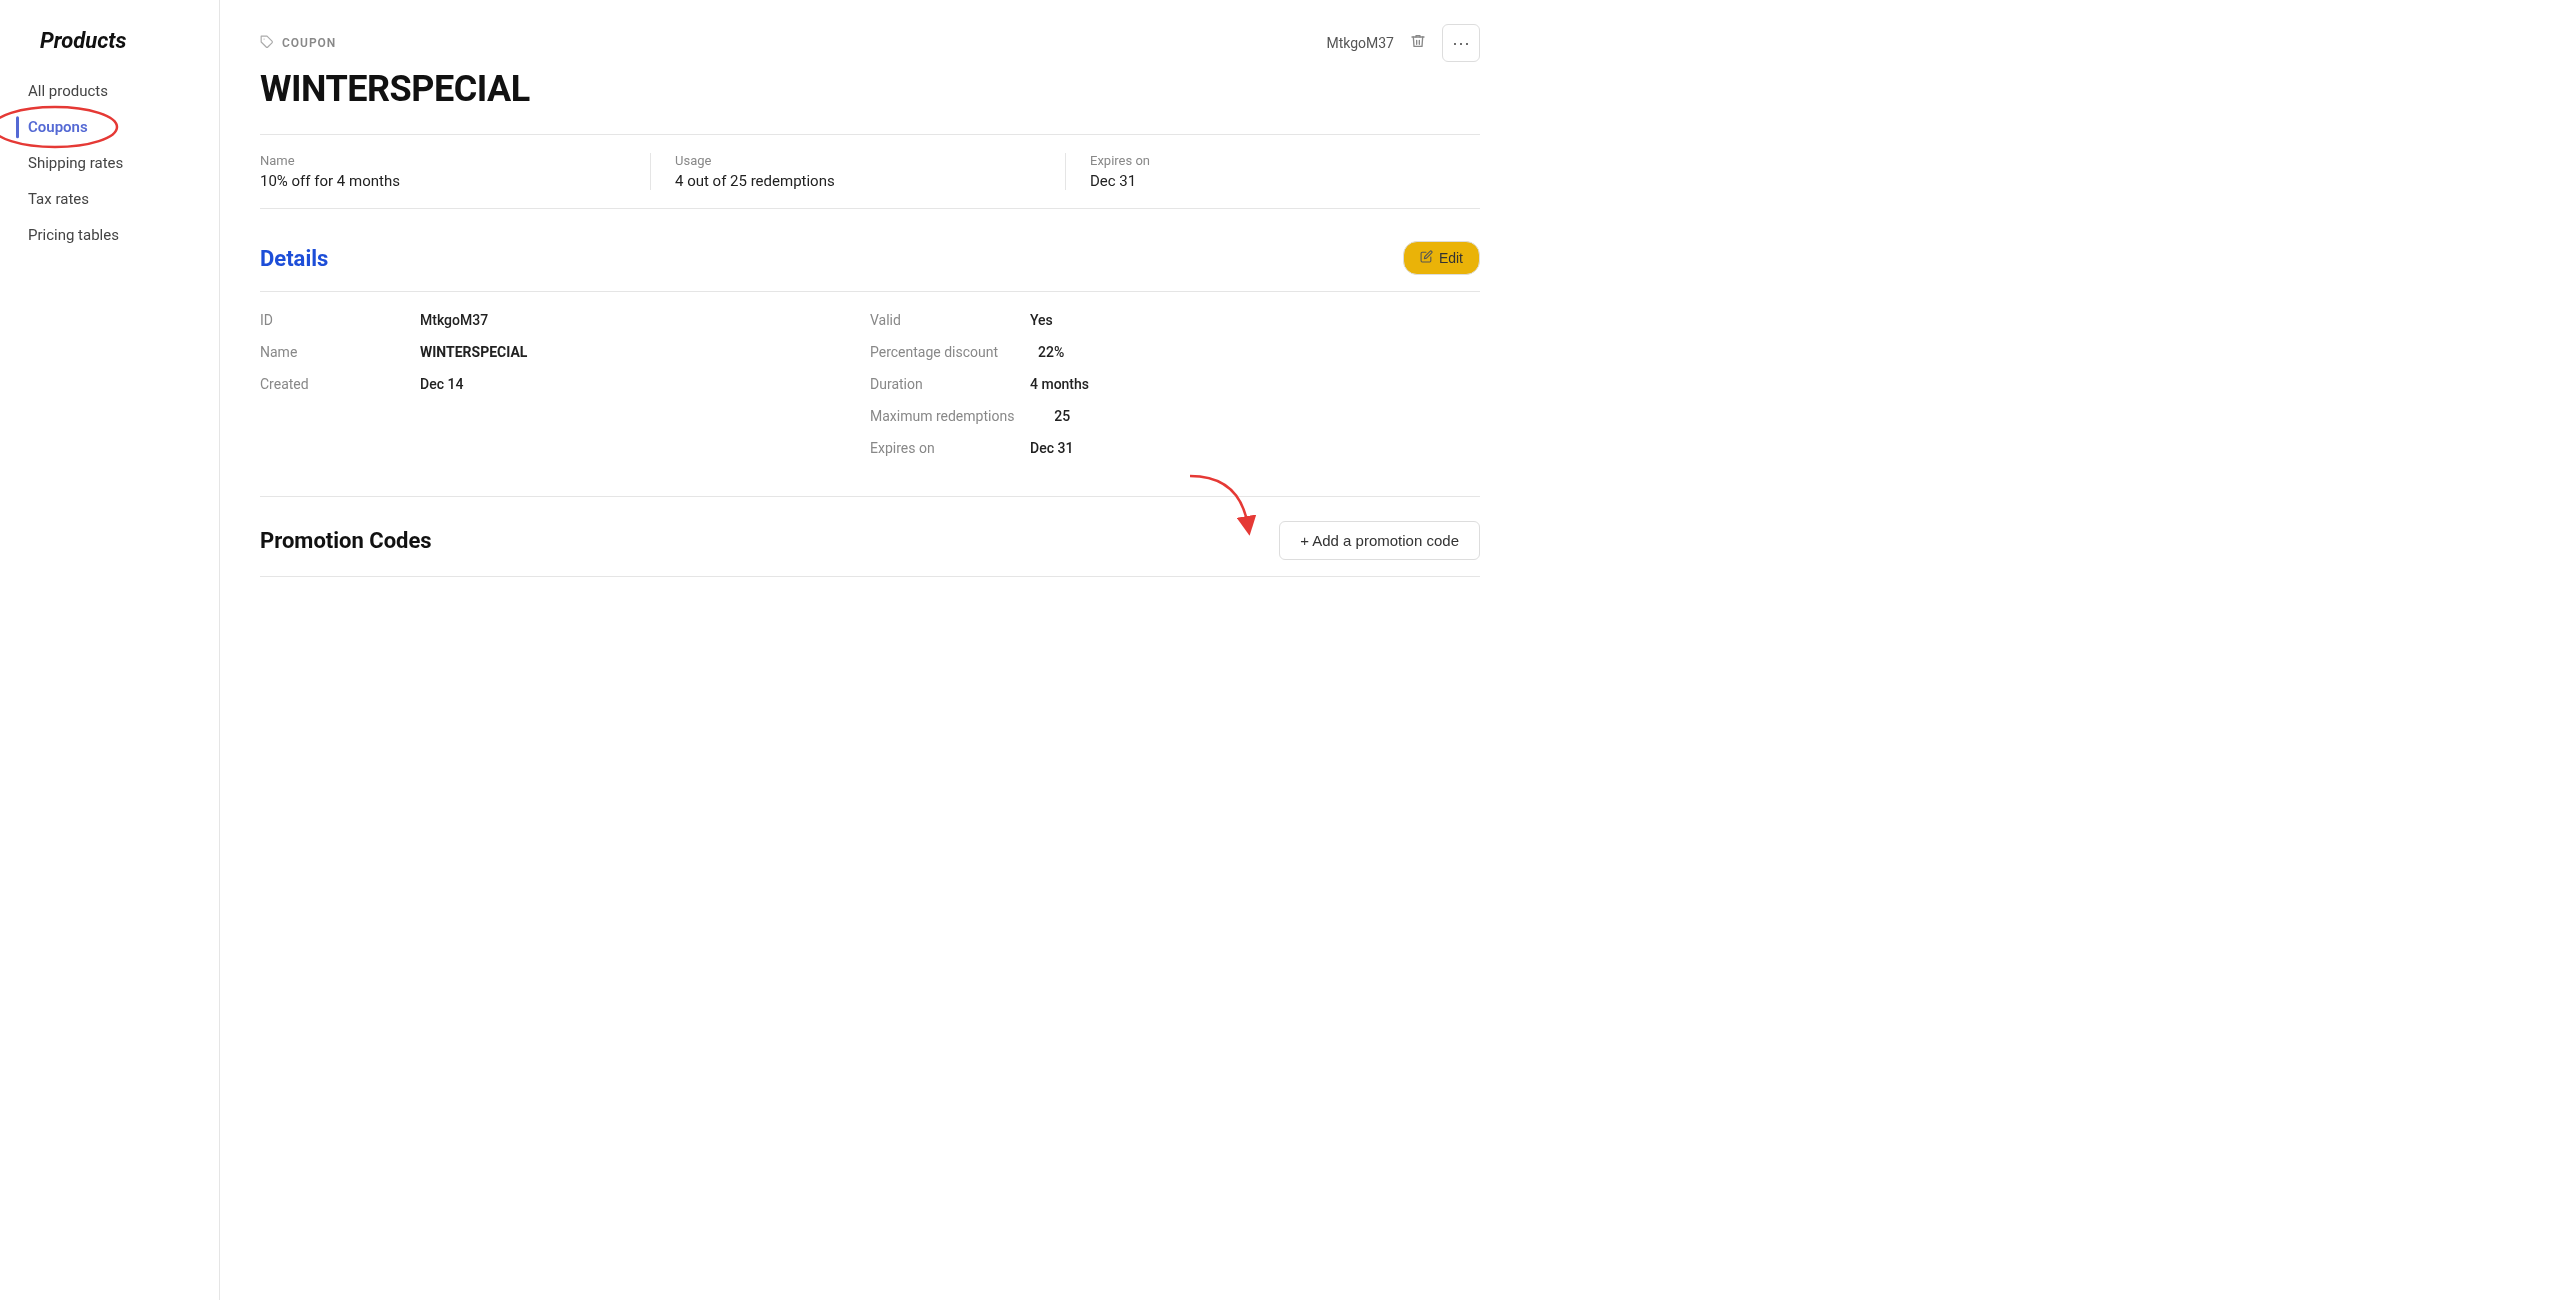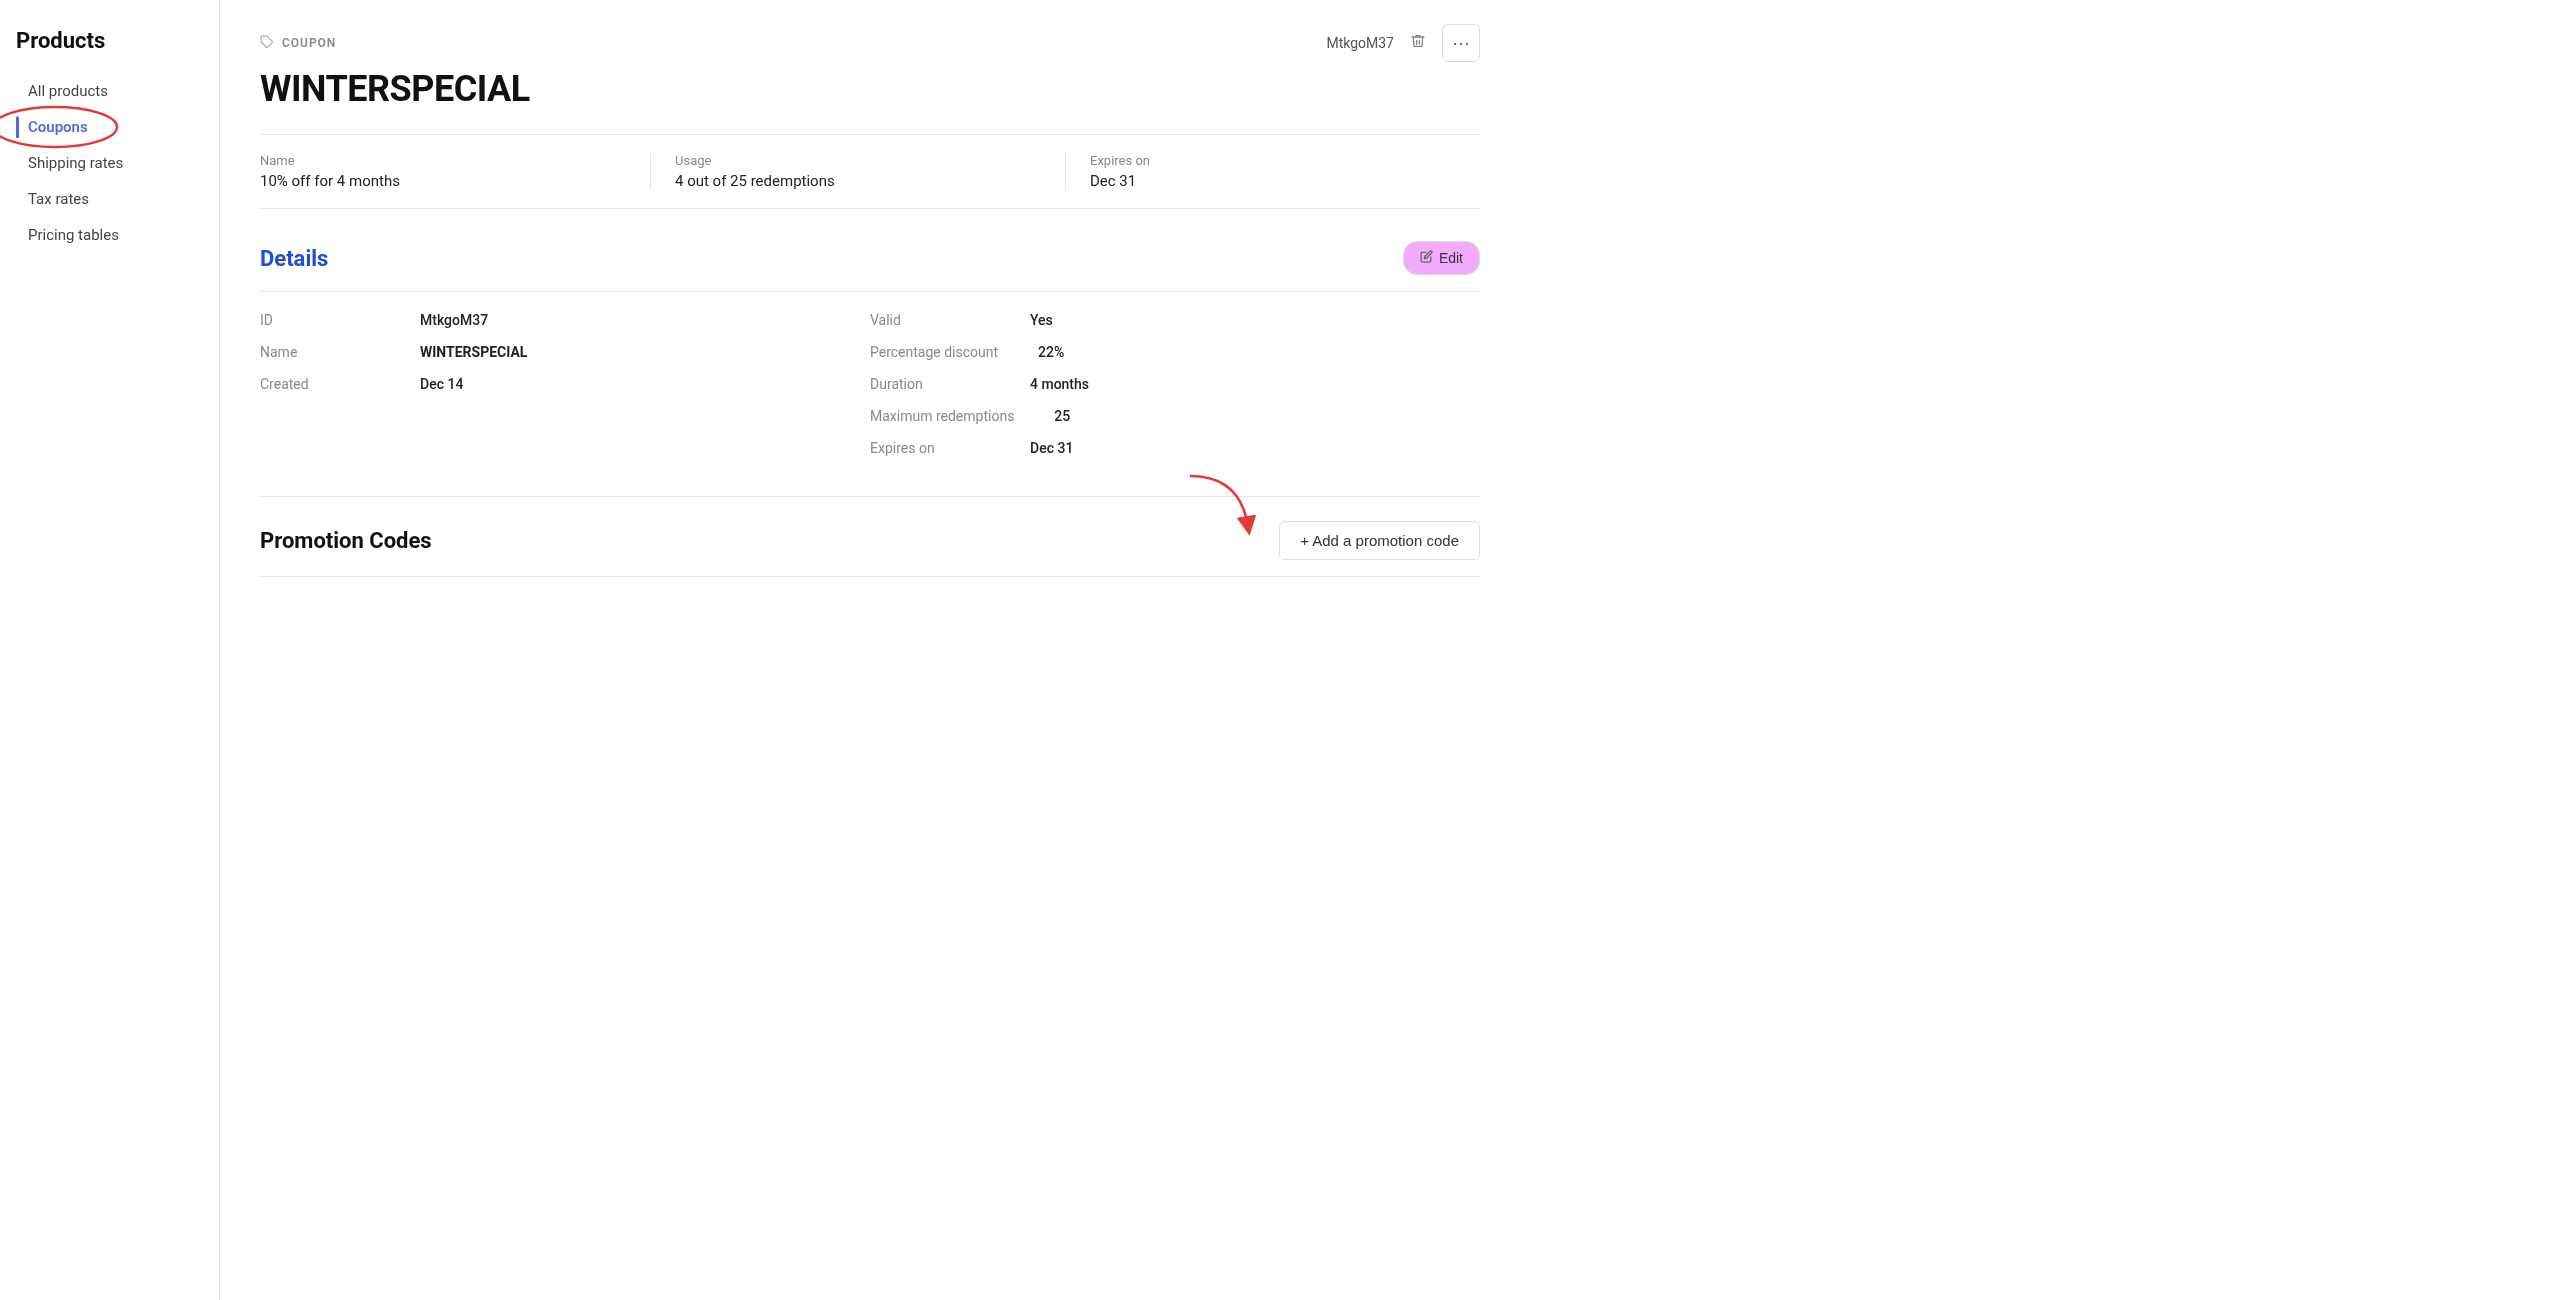--- a/index.html
+++ b/index.html
@@ -10,21 +10,22 @@
       width: 220px;
       background: #fff;
       border-right: 1px solid #e5e5e5;
       padding: 28px 0 20px 0;
       flex-shrink: 0;
     }
     .sidebar-title {
       font-size: 22px;
       font-weight: 700;
       color: #111;
-      padding: 0 28px 20px 16px;
+      padding: 0 28px 20px 40px;
+      font-style: italic;
     }
     .sidebar-item {
       display: flex;
       align-items: center;
       padding: 9px 28px;
       font-size: 15px;
       color: #444;
       cursor: pointer;
       position: relative;
     }
@@ -153,21 +154,21 @@
     }
     .section-title {
       font-size: 22px;
       font-weight: 700;
       color: #1d4ed8;
     }
     .edit-btn {
       display: flex;
       align-items: center;
       gap: 6px;
-      background: #f0abfc;
+      background: #eab308;
       border: 1px solid #ddd;
       border-radius: 14px;
       padding: 8px 16px;
       font-size: 14px;
       color: #333;
       cursor: pointer;
       font-weight: 500;
     }
 
     .details-grid {

